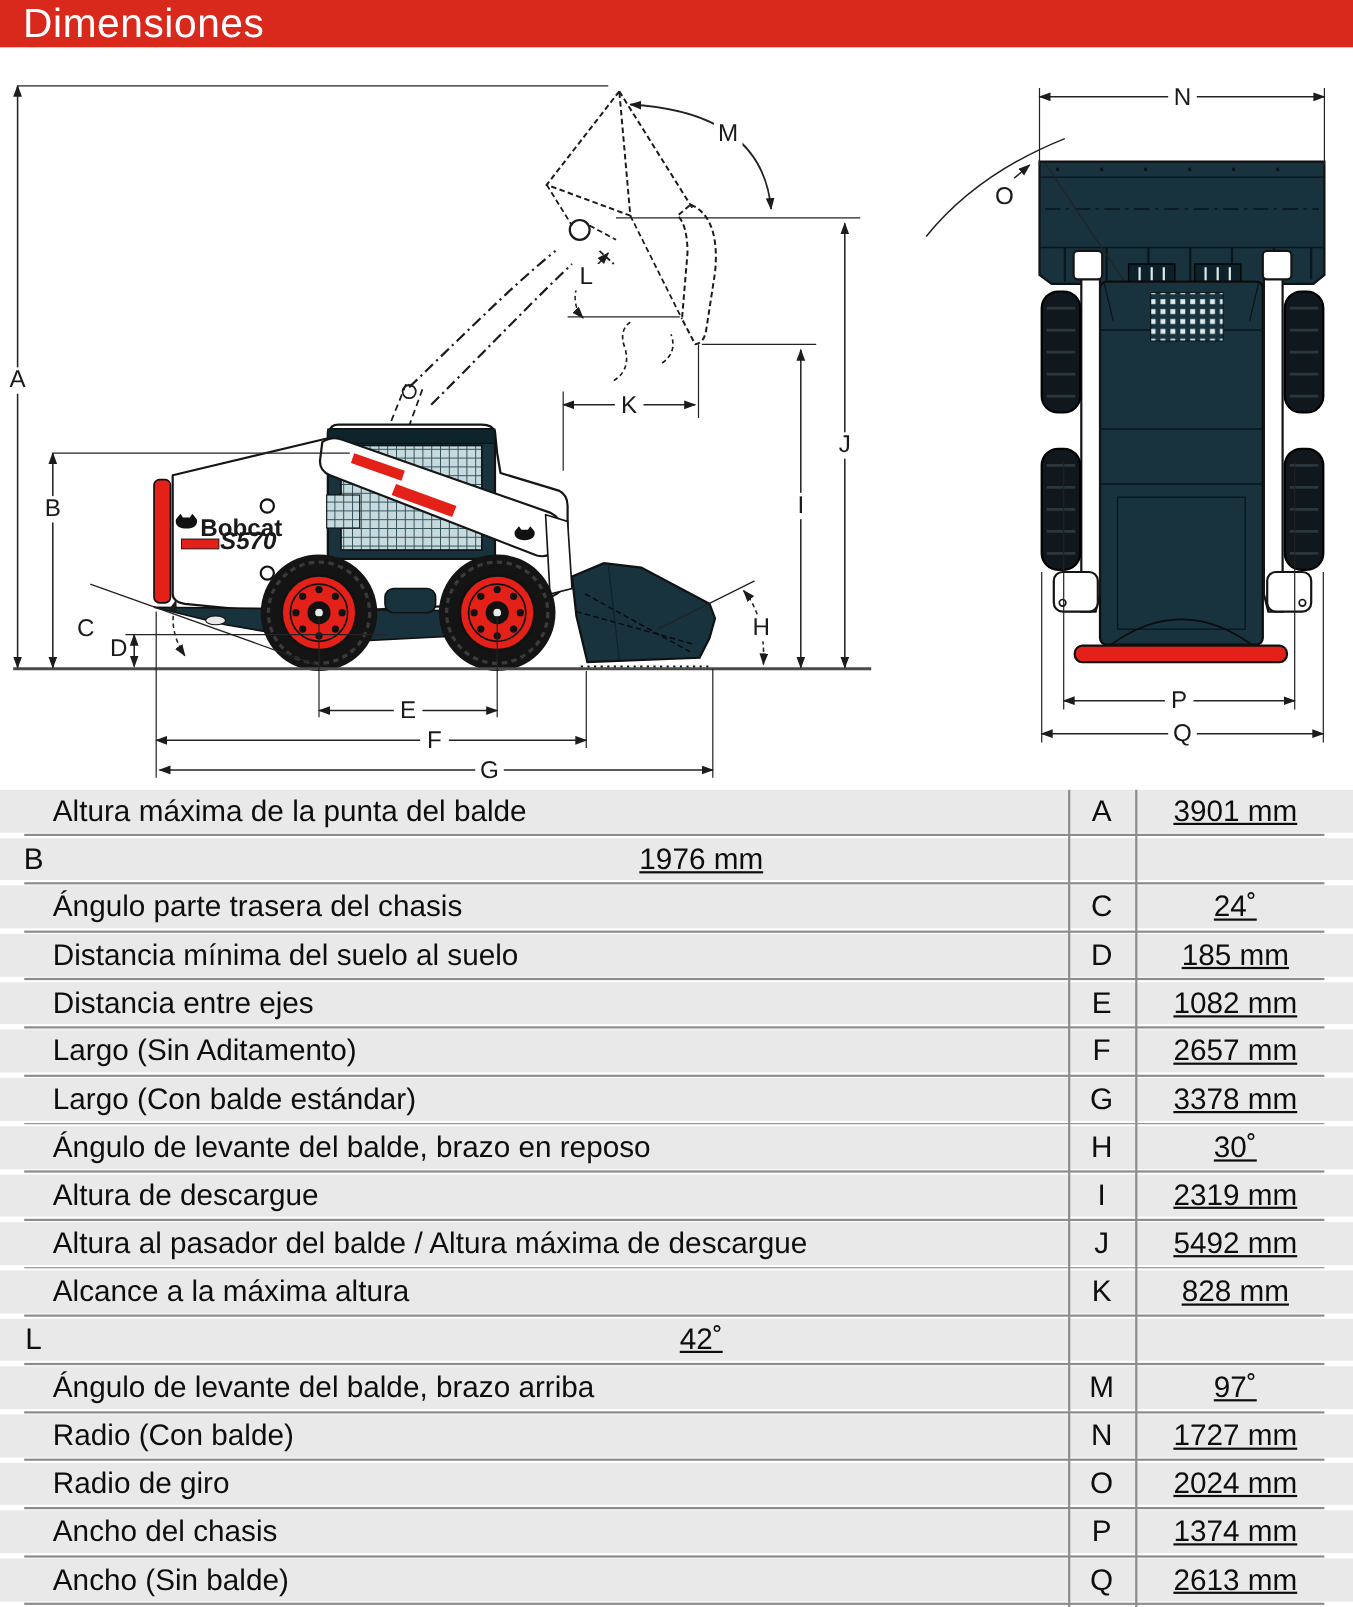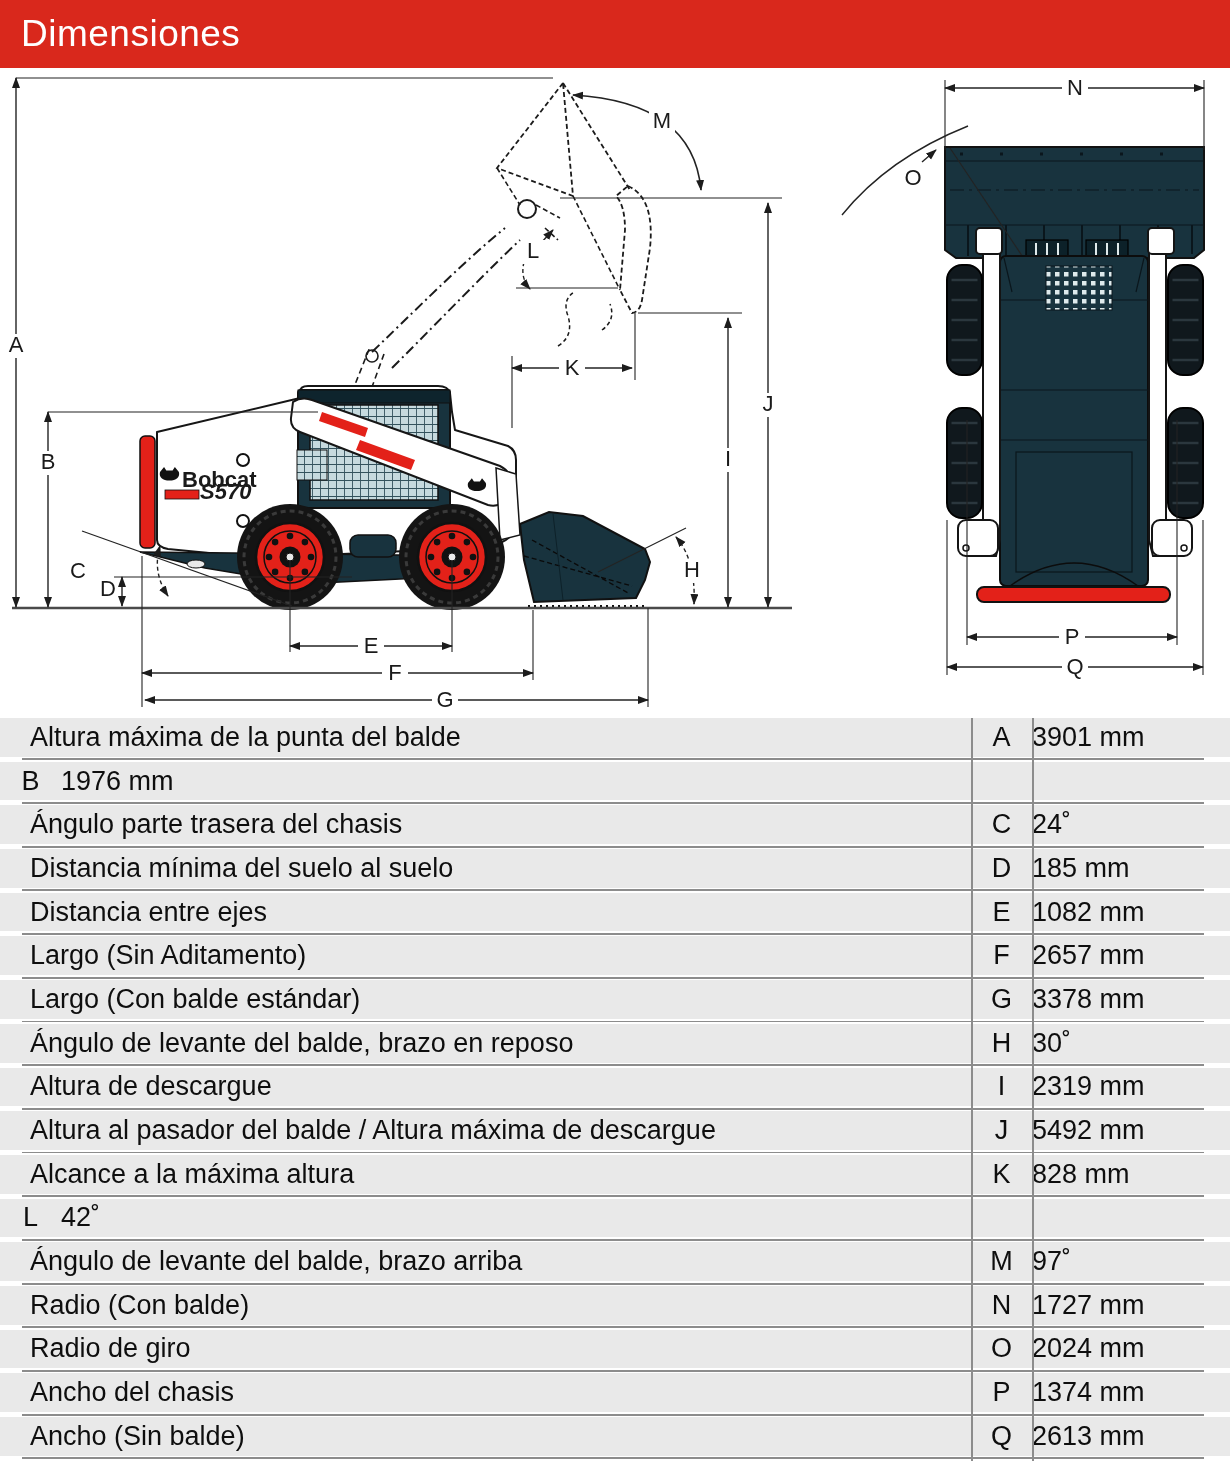--- a/index.html
+++ b/index.html
@@ -1,31 +1,31 @@
 <!DOCTYPE html>
 <html><head>
 <meta charset="utf-8">
 <style>
   html,body{margin:0;padding:0;background:#ffffff;}
   .page{position:relative;width:1230px;height:1461px;background:#fff;overflow:hidden;
         font-family:"Liberation Sans",sans-serif;}
   
-  .hdr{position:absolute;left:0;top:0;width:1230px;height:68px;display:flex;align-items:center;}
+  .hdr{position:absolute;left:0;top:0;width:1230px;height:43px;display:flex;align-items:center;}
   .hdr-title{color:#fff;font-size:37px;font-weight:400;padding-left:21px;letter-spacing:0.5px;}
   
   .diagram{position:absolute;left:0;top:55px;width:1230px;height:663px;}
   
   .spec-table{position:absolute;left:0;top:718px;width:1230px;}
   .row{position:relative;height:43.7px;background:#e9e9e9;display:flex;align-items:center;
        box-sizing:border-box;padding-bottom:5px;font-size:27px;color:#0e0e0e;}
   .row::before{content:'';position:absolute;left:0;right:0;bottom:0;height:5px;background:#fff;}
   .row::after{content:'';position:absolute;left:22px;right:26px;bottom:1.4px;height:1.9px;background:#8c8c8c;z-index:1;}
-  .c-desc{width:971px;box-sizing:border-box;padding-left:30px;white-space:nowrap;overflow:hidden;}
+  .c-desc{width:971px;box-sizing:border-box;padding-left:48px;white-space:nowrap;overflow:hidden;}
   .c-letter{width:61px;text-align:center;}
-  .c-value{flex:1;text-align:left;box-sizing:border-box;padding-right:16px;white-space:nowrap;}
+  .c-value{flex:1;text-align:center;box-sizing:border-box;padding-right:16px;white-space:nowrap;text-decoration:underline;}
   .vline{position:absolute;top:0;bottom:0;width:1.8px;background:#8c8c8c;z-index:2;}
   .vline.v1{left:971px;} .vline.v2{left:1032px;}
   svg text{font-family:"Liberation Sans",sans-serif;font-size:22px;fill:#1a1a1a;}
 </style>
 </head>
 <body>
 
 <div class="page">
 
   <div class="hdr" style="background:#d9281c;">

